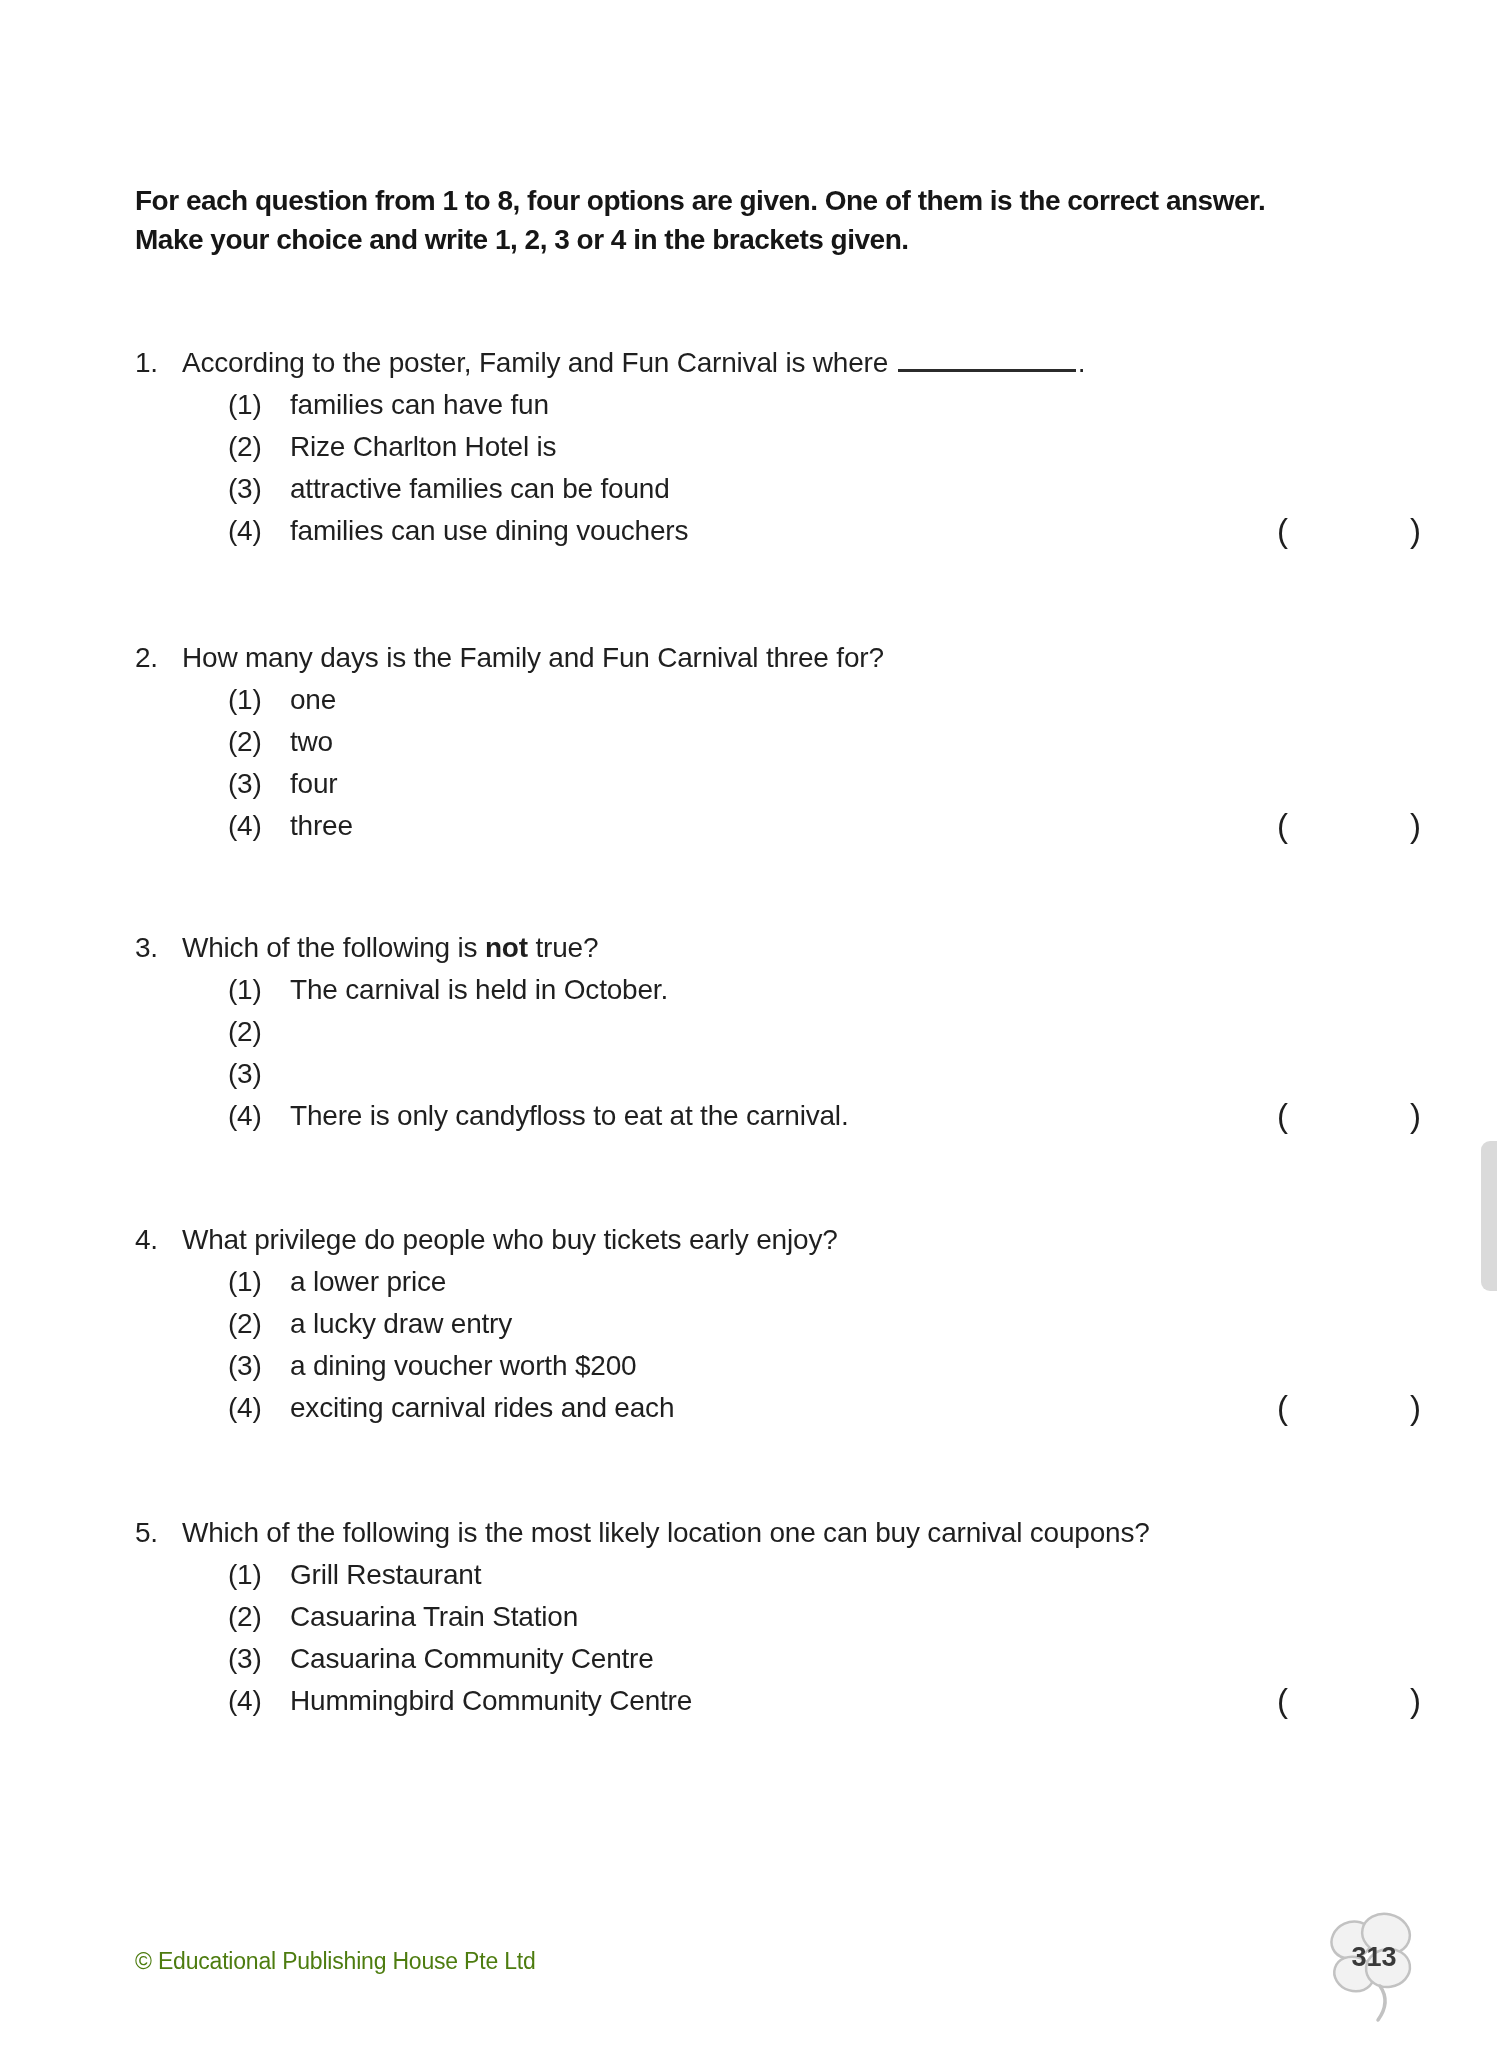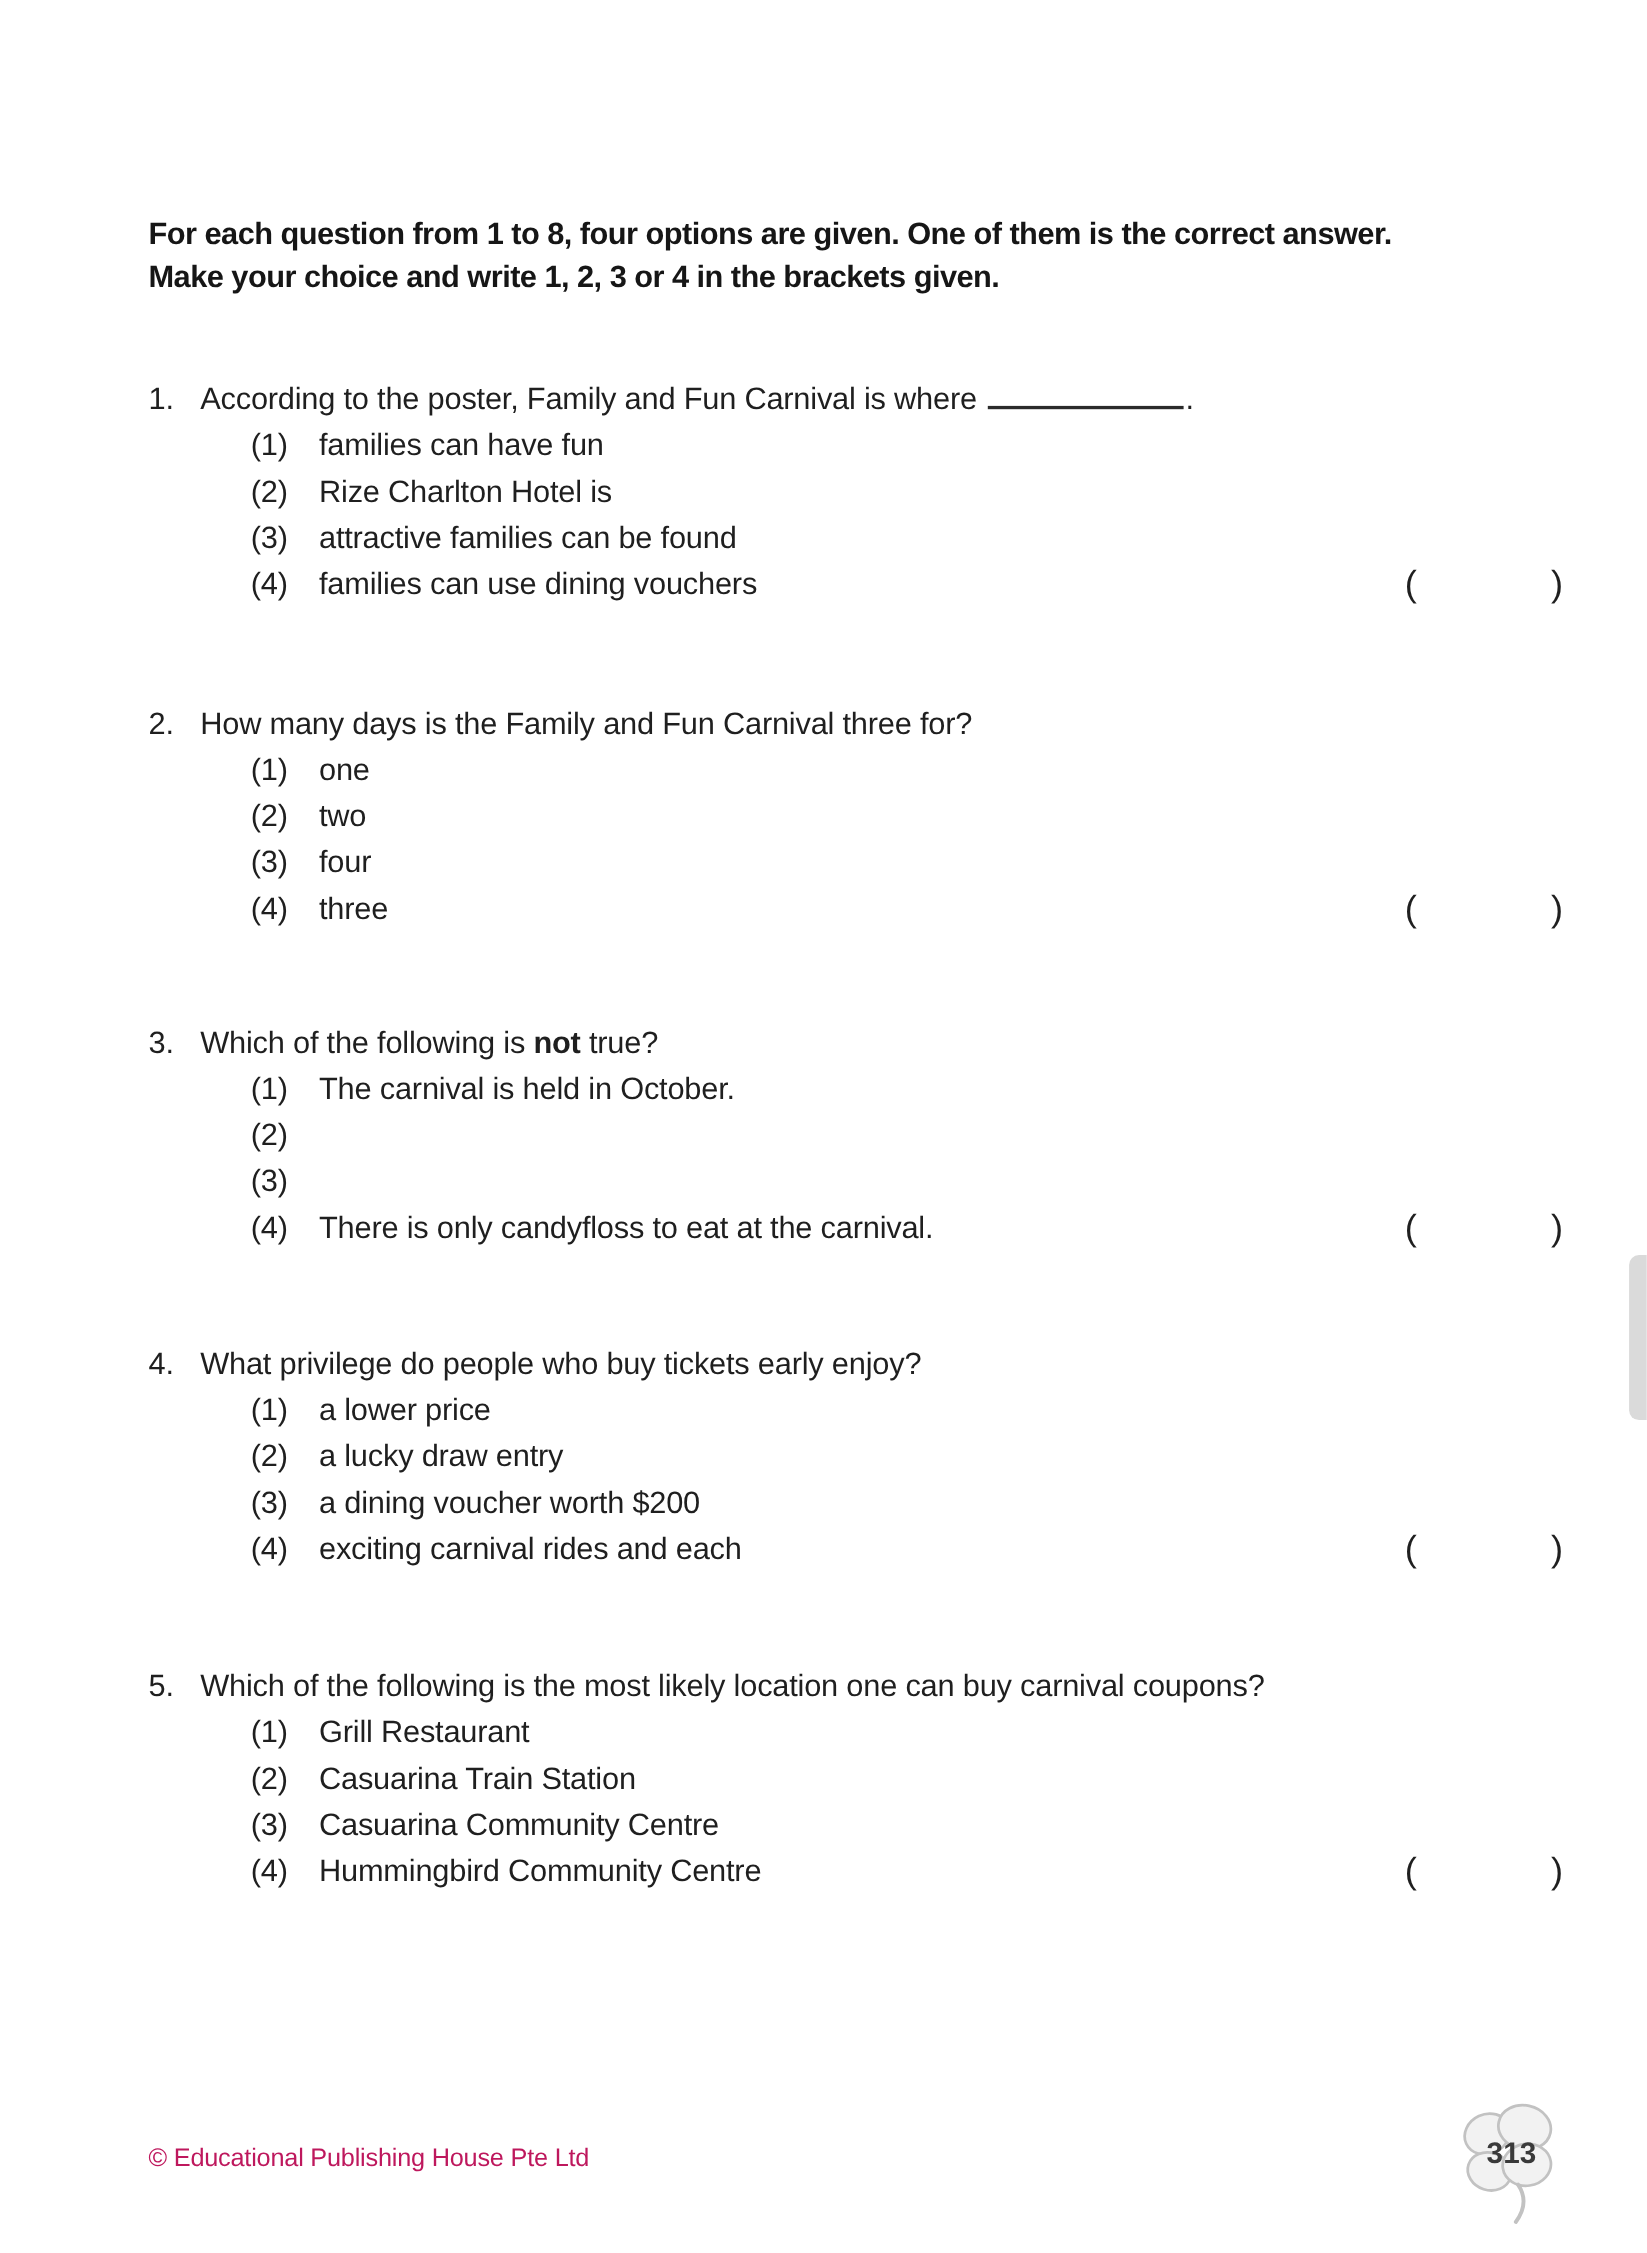--- a/index.html
+++ b/index.html
@@ -4,21 +4,21 @@
 <style>
   html,body{margin:0;padding:0;}
   body{
     width:1497px;height:2048px;position:relative;background:#ffffff;
     font-family:"Liberation Sans","DejaVu Sans",sans-serif;color:#1f1f1f;
     overflow:hidden;
   }
   .header{
     position:absolute;left:135px;top:181px;width:1330px;
     font-weight:bold;font-size:28px;line-height:39px;letter-spacing:-0.5px;
-    color:#161616;white-space:nowrap;margin-top:12px;
+    color:#161616;white-space:nowrap;
   }
   .question{
     position:absolute;left:135px;width:1320px;
     font-size:28px;line-height:42px;letter-spacing:-0.2px;color:#1f1f1f;
   }
   .q-line{display:flex;}
   .q-num{width:47px;flex:0 0 47px;}
   .q-text{white-space:nowrap;}
   .italic{}
   .bold{font-weight:bold;}
@@ -32,21 +32,21 @@
   .brackets{position:absolute;top:168px;left:0;width:100%;height:42px;line-height:42px;}
   .brackets span{position:absolute;font-size:33px;color:#1f1f1f;}
   .br-open{left:1142px;}
   .br-close{left:1275px;}
   .edge-tab{
     position:absolute;right:0;top:1141px;width:16px;height:150px;
     background:#dadada;border-radius:9px 0 0 9px;
   }
   .copyright{
     position:absolute;left:135px;top:1948px;
-    font-size:23px;letter-spacing:-0.2px;color:#be185d;
+    font-size:23px;letter-spacing:-0.2px;color:#4d7c0f;
   }
   .flower{position:absolute;left:1322px;top:1906px;width:100px;height:118px;}
   .flower text{
     font-family:"Liberation Sans","DejaVu Sans",sans-serif;
     font-weight:bold;font-size:27px;fill:#3a3a3a;
   }
 </style>
 </head>
 <body>
 

